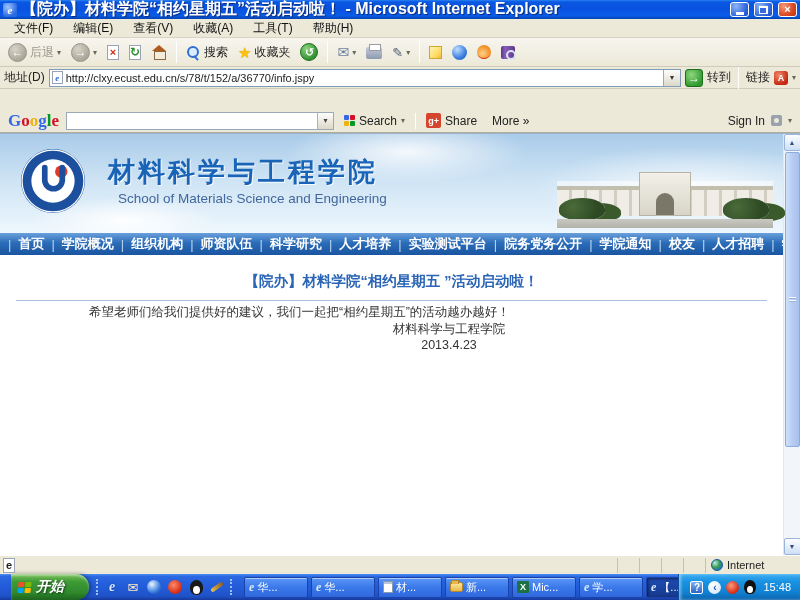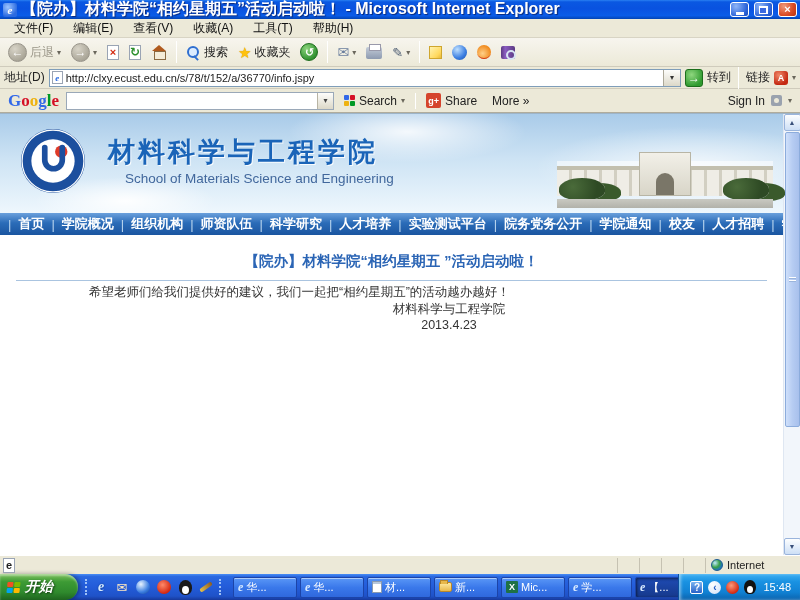--- a/index.html
+++ b/index.html
@@ -76,21 +76,21 @@
   .url-drop { width:17px; height:16px; background:linear-gradient(#fdfdfb,#dcd8c8); border-left:1px solid #aca899;
     font-size:8px; color:#333; display:flex; align-items:center; justify-content:center; }
   .go-btn { width:18px; height:18px; border-radius:3px; border:1px solid #1c6e1c; color:#fff;
     background:radial-gradient(circle at 35% 30%,#8fd77f,#2f9a2f 75%); display:flex; align-items:center;
     justify-content:center; font-weight:bold; font-size:12px; }
   .pdf-ico { width:14px; height:14px; border-radius:3px; background:radial-gradient(circle at 35% 30%,#f08a6a,#c42812 70%);
     color:#fff; font-size:9px; font-weight:bold; display:flex; align-items:center; justify-content:center; }
 
   
   .googlebar { height:24px; background:#ece9d8; display:flex; align-items:center; gap:5px; padding:0 8px;
-    border-bottom:1px solid #b0ac9c; font-size:12px; color:#222; }
+    border-bottom:1px solid #b0ac9c; font-size:12px; color:#222;margin-top:20px; }
   .google-logo { font-family:"Liberation Serif",serif; font-weight:bold; font-size:17px; margin-right:2px; }
   .gl0,.gl3 { color:#3369e8; } .gl1,.gl5 { color:#d50f25; } .gl2 { color:#eeb211; } .gl4 { color:#009925; }
   .g-input-wrap { width:268px; height:18px; border:1px solid #9aa8b8; background:#fff; display:flex; }
   .g-input { flex:1; border:none; outline:none; font-size:11px; padding:0 3px; }
   .g-drop { width:16px; background:linear-gradient(#fdfdfb,#dcd8c8); border-left:1px solid #b8b4a4;
     font-size:8px; display:flex; align-items:center; justify-content:center; color:#444; }
   .gb-btn { display:flex; align-items:center; gap:4px; padding:2px 5px; }
   .g-grid { display:grid; grid-template-columns:5px 5px; grid-auto-rows:5px; gap:1px; }
   .g-grid span { border-radius:1px; }
   .gq1 { background:#3369e8; } .gq2 { background:#d50f25; } .gq3 { background:#eeb211; } .gq4 { background:#009925; }
@@ -108,21 +108,21 @@
   
   .banner { position:relative; height:99px; flex:none;
     background:
       radial-gradient(ellipse 130px 34px at 16% 88%, rgba(255,255,255,.95), rgba(255,255,255,0) 70%),
       radial-gradient(ellipse 170px 44px at 52% 18%, rgba(255,255,255,.85), rgba(255,255,255,0) 70%),
       radial-gradient(ellipse 220px 60px at 88% 55%, rgba(255,255,255,.75), rgba(255,255,255,0) 70%),
       linear-gradient(180deg,#a9cbe9 0%,#cde3f4 45%,#eef7fd 100%); }
   .logo { position:absolute; left:20px; top:14px; width:66px; height:66px; }
   .banner-title { position:absolute; left:108px; top:20px; font-size:27px; font-weight:bold; color:#1a64b8;
     letter-spacing:3px; text-shadow:1px 1px 0 rgba(255,255,255,.85); }
-  .banner-sub { position:absolute; left:125px; top:57px; font-size:13.5px; color:#41679c; }
+  .banner-sub { position:absolute; left:118px; top:57px; font-size:13.5px; color:#41679c; }
   .building { position:absolute; right:10px; bottom:5px; width:216px; height:74px; }
   .bld-block { position:absolute; bottom:12px; left:0; right:0; height:30px;
     background:repeating-linear-gradient(90deg,#efede6 0 12px,#d2cfc2 12px 15px);
     border-top:4px solid #c2bfae; box-shadow:0 -5px 0 rgba(255,255,255,.55); }
   .bld-gate { position:absolute; bottom:12px; left:50%; margin-left:-26px; width:52px; height:44px;
     background:linear-gradient(#f2f0e8,#d8d5c8); border:1px solid #b8b5a5; }
   .bld-gate::after { content:""; position:absolute; left:50%; bottom:0; margin-left:-9px; width:18px; height:22px;
     background:#7a7668; border-radius:9px 9px 0 0; }
   .bld-trees { position:absolute; bottom:8px; width:46px; height:22px; border-radius:50% 50% 40% 40%;
     background:radial-gradient(circle at 30% 40%,#4a6b3a,#2e4a24 70%); box-shadow:18px 3px 0 -2px #3a5a2c; }
@@ -162,21 +162,21 @@
     display:flex; align-items:center; font-size:11px; color:#222; padding:0 3px; }
   .status-left { flex:1; display:flex; align-items:center; gap:4px; }
   .status-cell { width:22px; height:15px; border-left:1px solid #c6c2b2; }
   .status-zone { width:92px; height:15px; border-left:1px solid #c6c2b2; display:flex; align-items:center;
     gap:4px; padding-left:5px; }
   .globe-ico { width:12px; height:12px; border-radius:50%;
     background:radial-gradient(circle at 30% 30%,#bfe8ff,#3aa048 45%,#1f76c0 75%); border:1px solid #1a5a90; }
 
   
   .taskbar { height:26px; flex:none; display:flex; align-items:stretch;
-    background:linear-gradient(180deg,#4a8ef5 0%,#2a68e0 10%,#245ddb 45%,#1f52c8 85%,#17399b 100%); }
+    background:linear-gradient(180deg,#4a8ef5 0%,#2a68e0 10%,#245ddb 45%,#1f52c8 85%,#17399b 100%);padding-left:11px; }
   .start { width:78px; flex:none; display:flex; align-items:center; gap:5px; padding-left:7px; color:#fff;
     font-weight:bold; font-style:italic; font-size:14px; text-shadow:1px 1px 2px #163f14;
     background:linear-gradient(180deg,#7fc25e 0%,#3d9b35 30%,#2f8a2d 70%,#1e641e 100%);
     border-radius:0 14px 14px 0; box-shadow:inset 0 2px 2px rgba(255,255,255,.4), 2px 0 4px rgba(0,0,0,.35); }
   .winflag { display:grid; grid-template-columns:6px 6px; grid-auto-rows:5px; gap:1px; transform:skewX(-6deg); }
   .winflag span { border-radius:1px; }
   .wf1 { background:#f25022; } .wf2 { background:#7fba00; } .wf3 { background:#00a4ef; } .wf4 { background:#ffb900; }
   .qlaunch { display:flex; align-items:center; gap:5px; padding:0 7px; }
   .ql-handle { width:3px; height:16px; border-left:2px dotted #9ec1f8; }
   .ql { width:16px; height:16px; display:flex; align-items:center; justify-content:center; }

